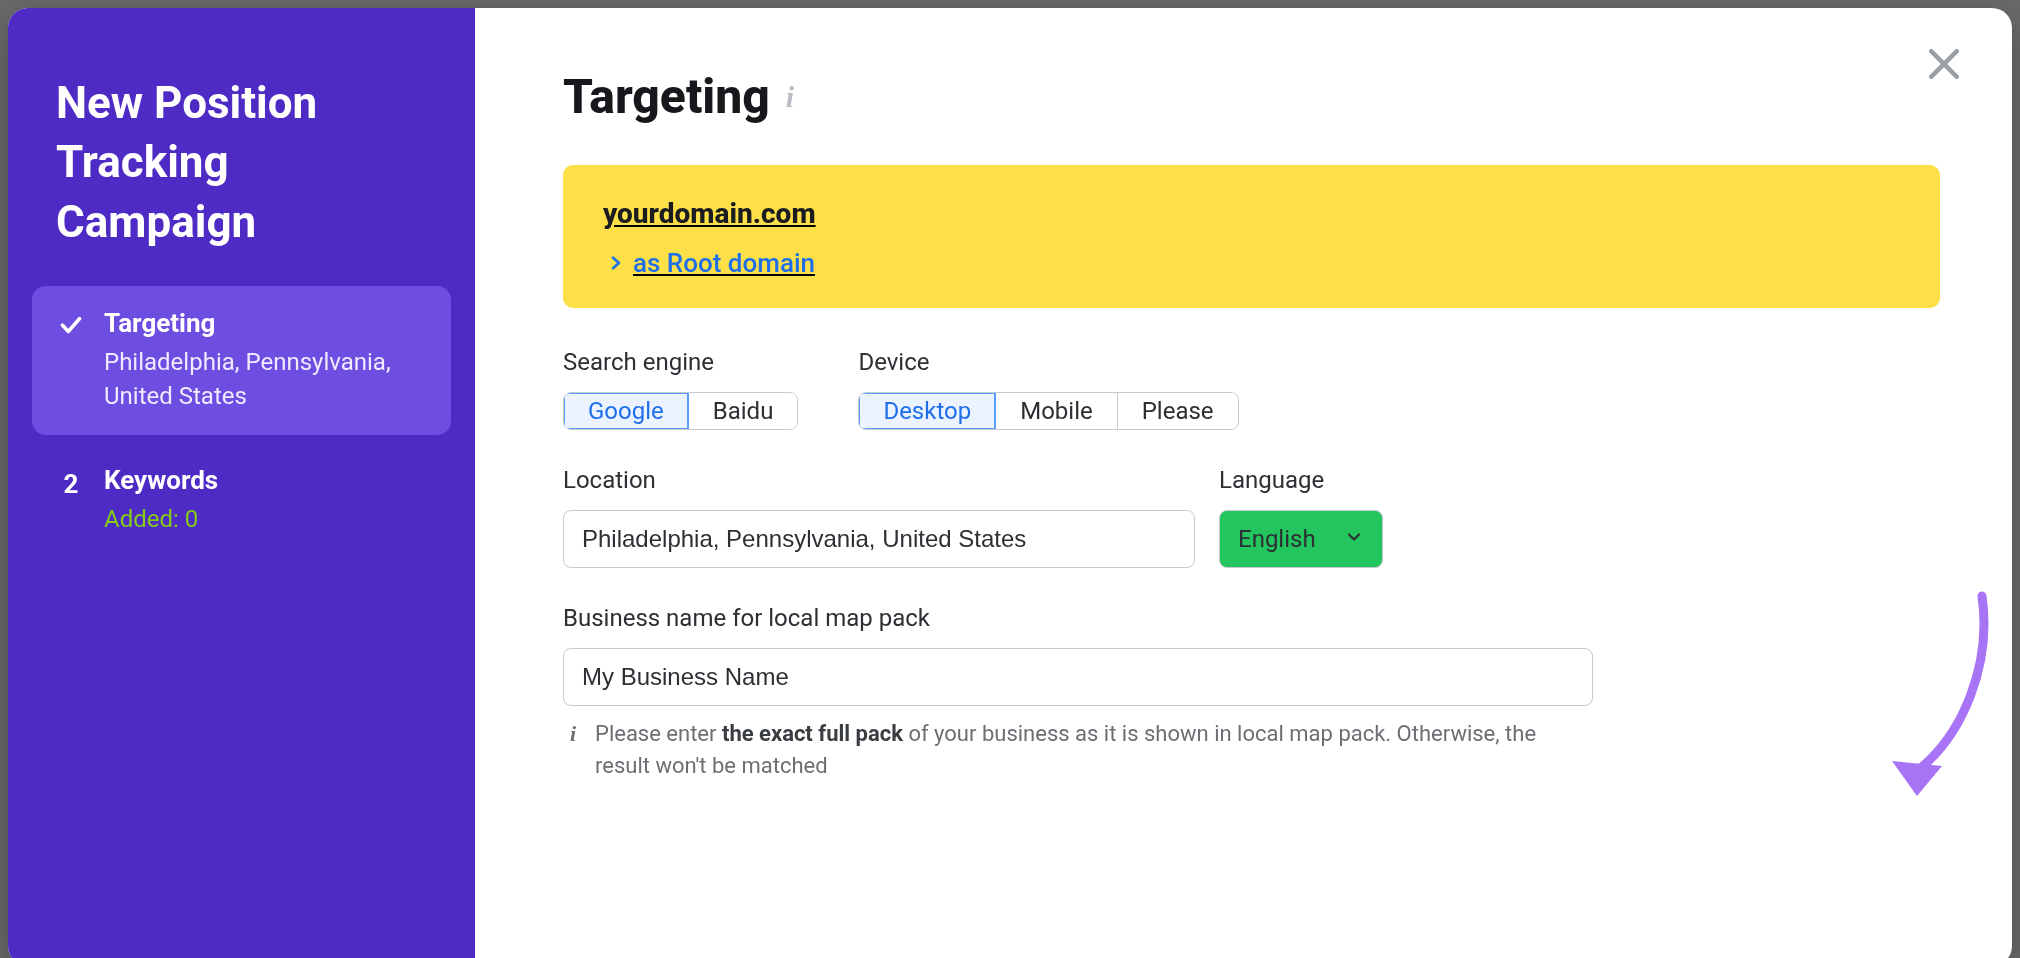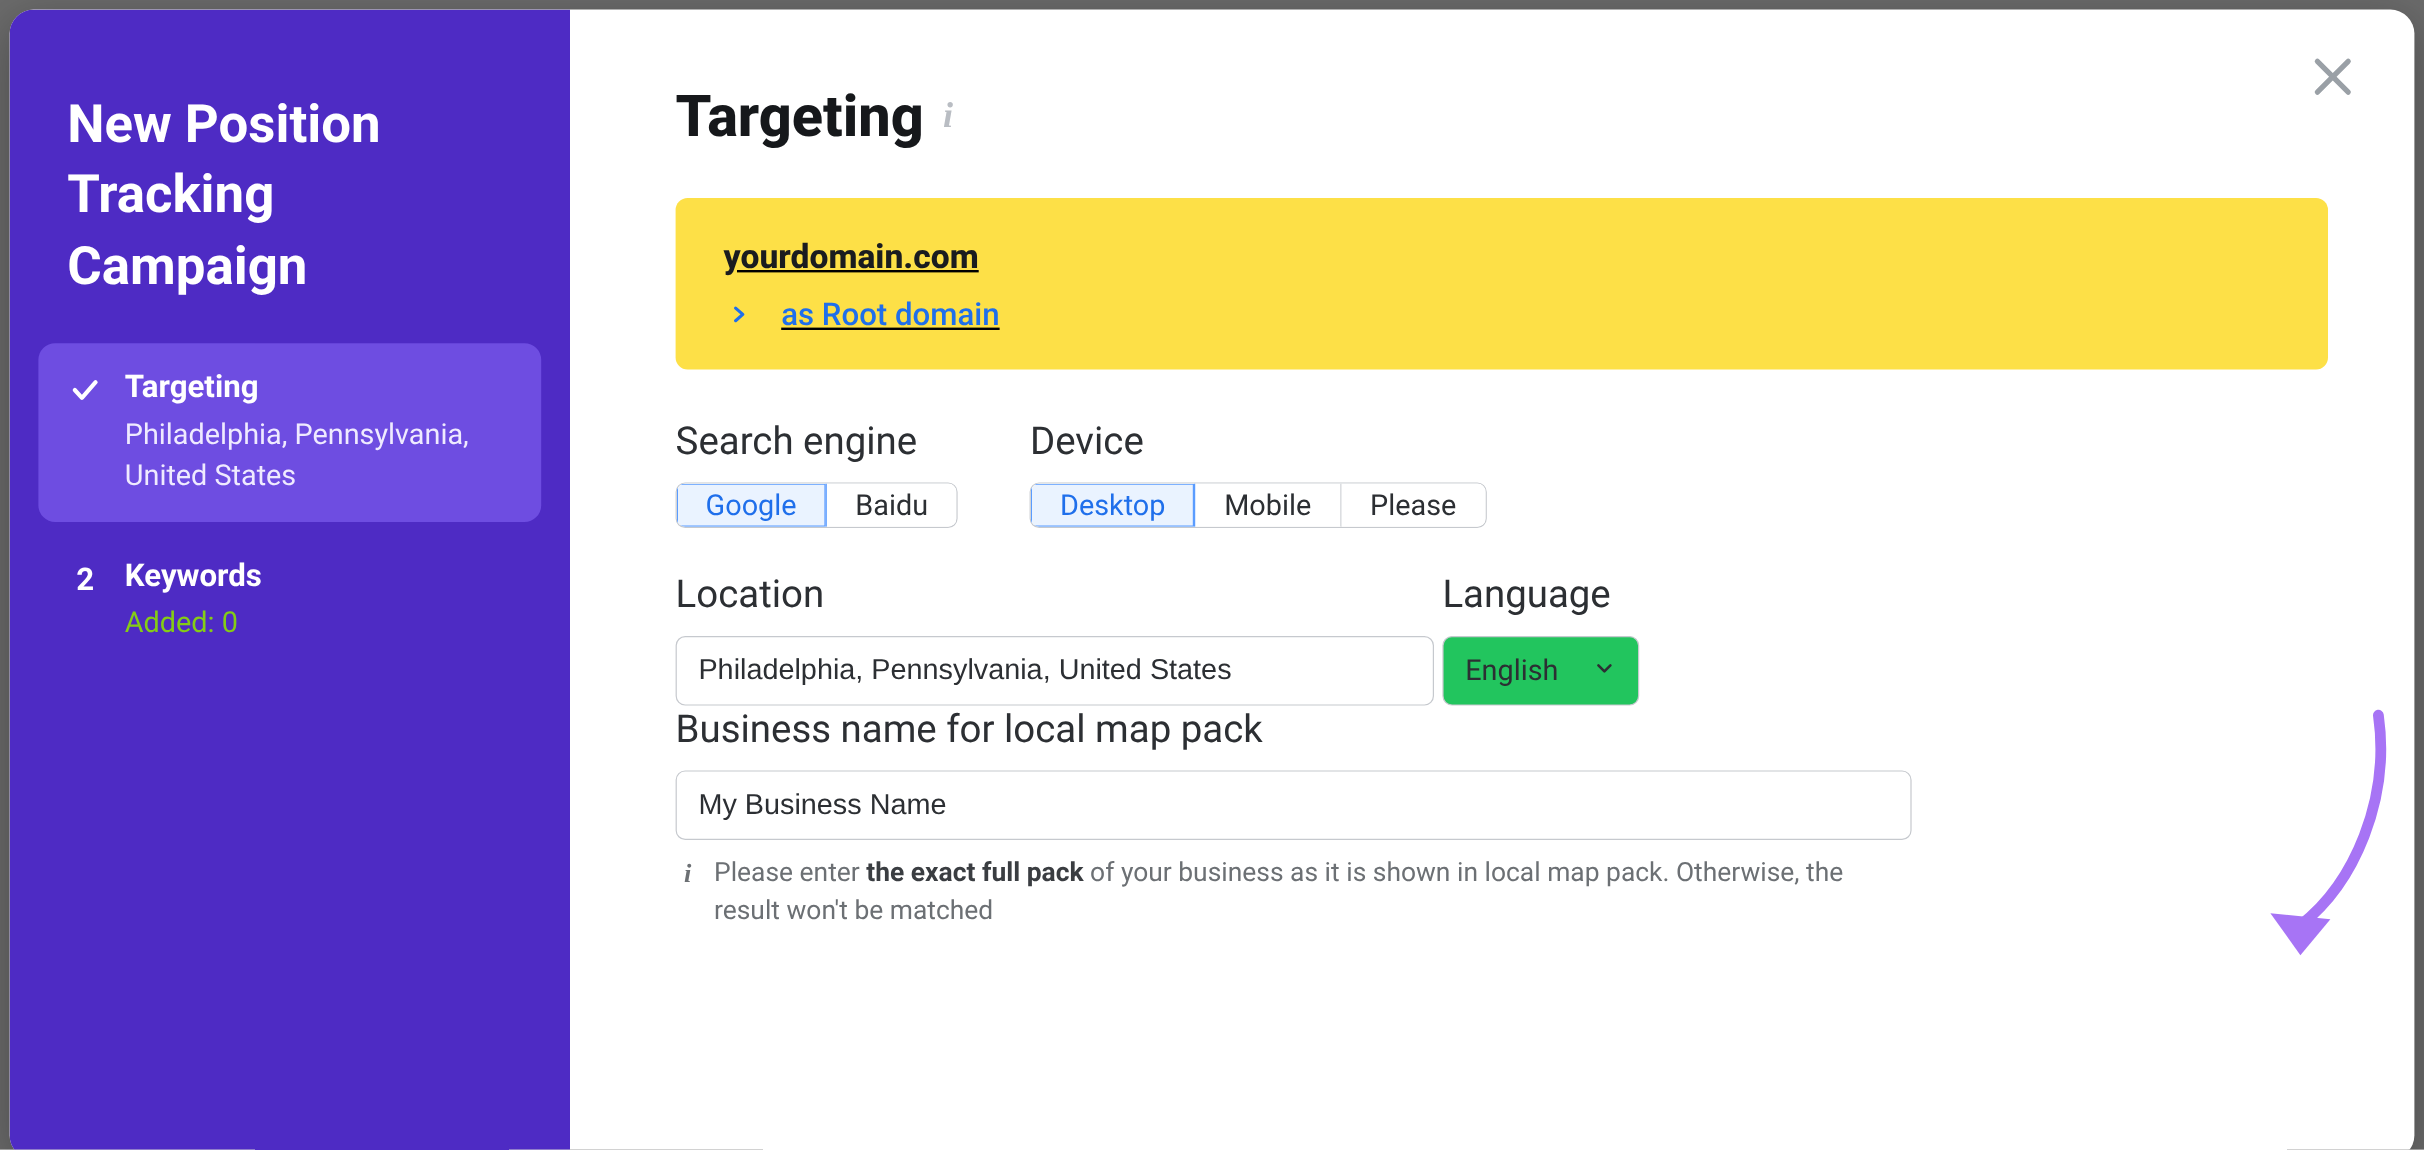--- a/index.html
+++ b/index.html
@@ -96,33 +96,33 @@
 
   .domain-box {
     background: #fde047;
     border-radius: 10px;
     padding: 32px 40px 30px 40px;
     margin-bottom: 40px;
     text-decoration: underline;
   }
   .domain-name { font-size: 28px; font-weight: 800; color: #1a1c1f; margin-bottom: 18px; }
   .domain-link {
-    display: flex; align-items: center; gap: 26px;
+    display: flex; align-items: center; gap: 8px;
     color: #1f6feb; font-size: 26px; font-weight: 500;
     padding-left: 4px;
   }
   .domain-link svg { width: 18px; height: 18px; }
 
   .row {
     display: flex;
     gap: 60px;
     margin-bottom: 36px;
   }
   .field-label {
-    font-size: 32px;
+    font-size: 24px;
     color: #2c2f33;
     margin-bottom: 16px;
   }
 
   .toggle-group {
     display: inline-flex;
     border: 1.5px solid #c6c9ce;
     border-radius: 8px;
     overflow: hidden;
   }
@@ -138,21 +138,22 @@
   .toggle-btn.selected {
     background: #eaf3ff;
     color: #1f6feb;
     border-color: #5a9cff;
     position: relative;
   }
   .toggle-group .toggle-btn.selected { box-shadow: inset 0 0 0 1px #5a9cff; }
 
   .row2 {
     display: flex;
-    gap: 7px;
+    gap: 24px;
+    margin-bottom: 36px;
   }
   .col-location { width: 632px; }
   .col-language { width: 164px; }
   .col-volume   { width: 432px; position: relative; }
 
   .text-input {
     width: 100%;
     border: 1.5px solid #c6c9ce;
     border-radius: 8px;
     padding: 14px 18px;

